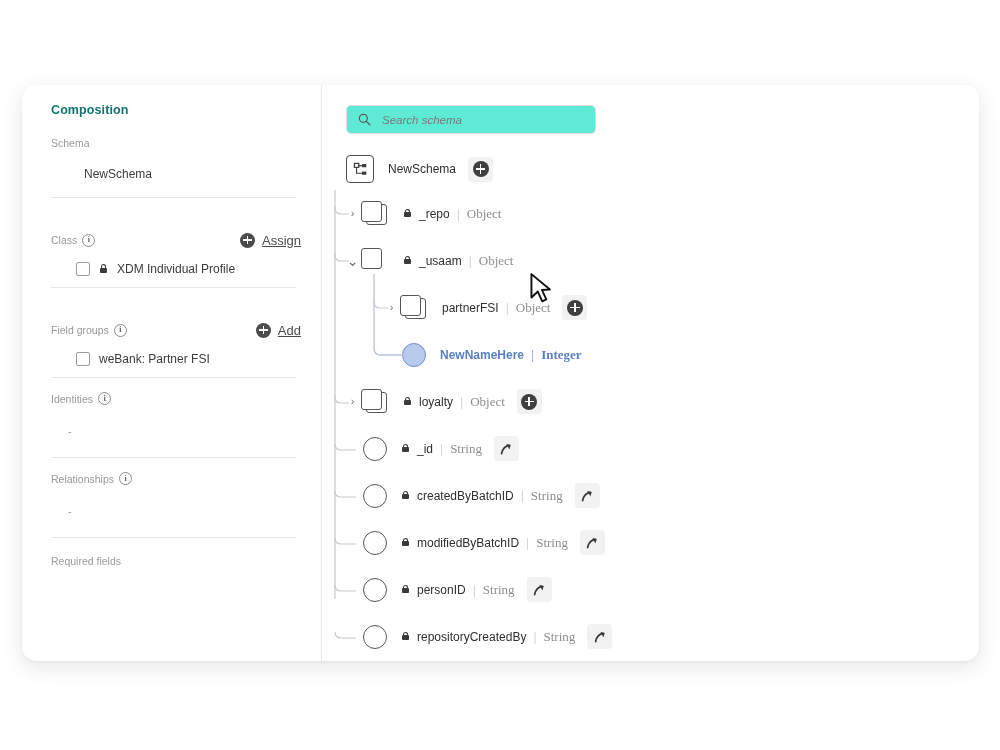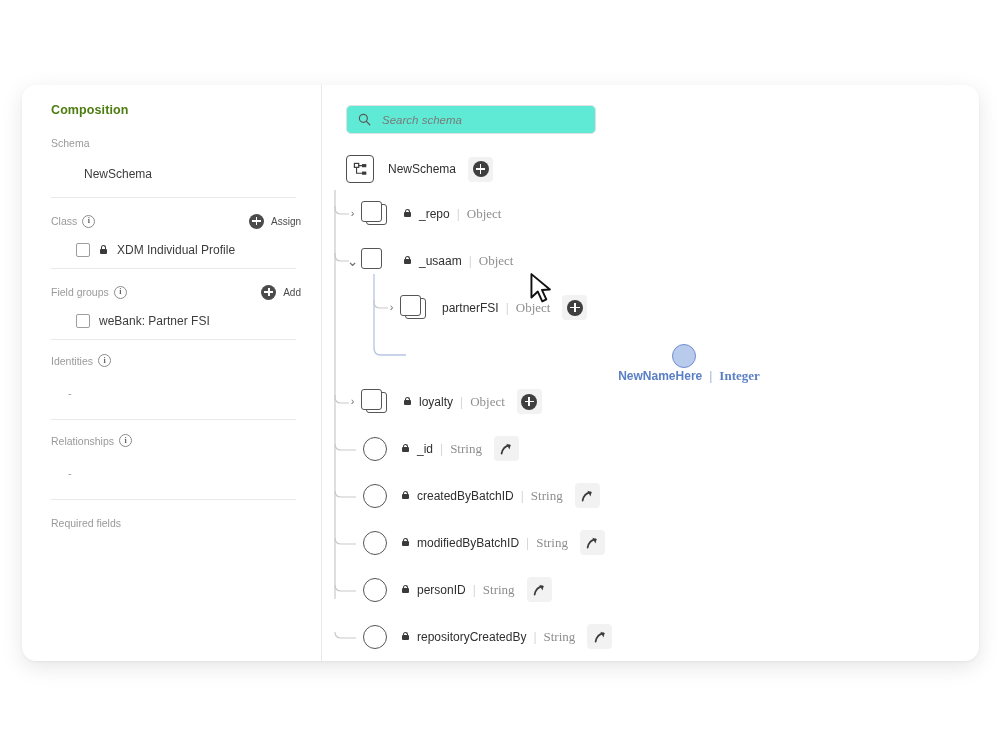--- a/index.html
+++ b/index.html
@@ -26,30 +26,31 @@
     width:300px;
     flex:0 0 300px;
     border-right:1px solid #e8e8e8;
     padding:18px 20px 0 29px;
     box-sizing:border-box;
     position:relative;
   }
   .panel-title{
     font-size:12.5px;
     font-weight:bold;
-    color:#4d7c0f;
+    color:#0f766e;
     letter-spacing:.1px;
     margin:0 0 20px 0;
   }
   .section-label-row{
     display:flex;
     align-items:center;
     justify-content:space-between;
     margin-bottom:2px;
     height:18px;
+    margin-top:19px;
   }
   .section-label{
     font-size:10.5px;
     color:#9a9a9a;
     display:flex;
     align-items:center;
     gap:5px;
   }
   .info-icon{
     display:inline-flex;
@@ -63,23 +64,24 @@
     line-height:1;
     font-family:"Liberation Serif", serif;
   }
   .action-btn{
     display:flex;
     align-items:center;
     gap:7px;
     background:none;border:none;
     padding:0;
     cursor:pointer;
-    font-size:10px;
+    font-size:13px;
     color:#4b4b4b;
     font-family:"Liberation Sans", sans-serif;
+    text-decoration:underline;
   }
   .plus-circle{
     width:15px;height:15px;
     border-radius:50%;
     background:#4b4b4b;
     position:relative;
     flex:0 0 15px;
   }
   .plus-circle::before,.plus-circle::after{
     content:"";position:absolute;background:#fff;
@@ -457,21 +459,21 @@
             </span>
             <span class="tlabel">
               <span class="fname">partnerFSI</span>
               <span class="sep">|</span>
               <span class="ftype">Object</span>
               <button class="icon-btn">
                 <span class="plus-dark"></span>
               </button>
             </span>
           </div>
-          <div class="trow selected" style="padding-left: 39px; flex-direction: column;">
+          <div class="trow selected" style="padding-left: 39px;">
             <span class="spacer13"></span>
             <span class="leaf-ico sel"></span>
             <span class="tlabel">
               <span class="fname">NewNameHere</span>
               <span class="sep">|</span>
               <span class="ftype">Integer</span>
             </span>
           </div>
           <div class="trow" style="padding-left: 0px;">
             <span class="chev">›</span>

